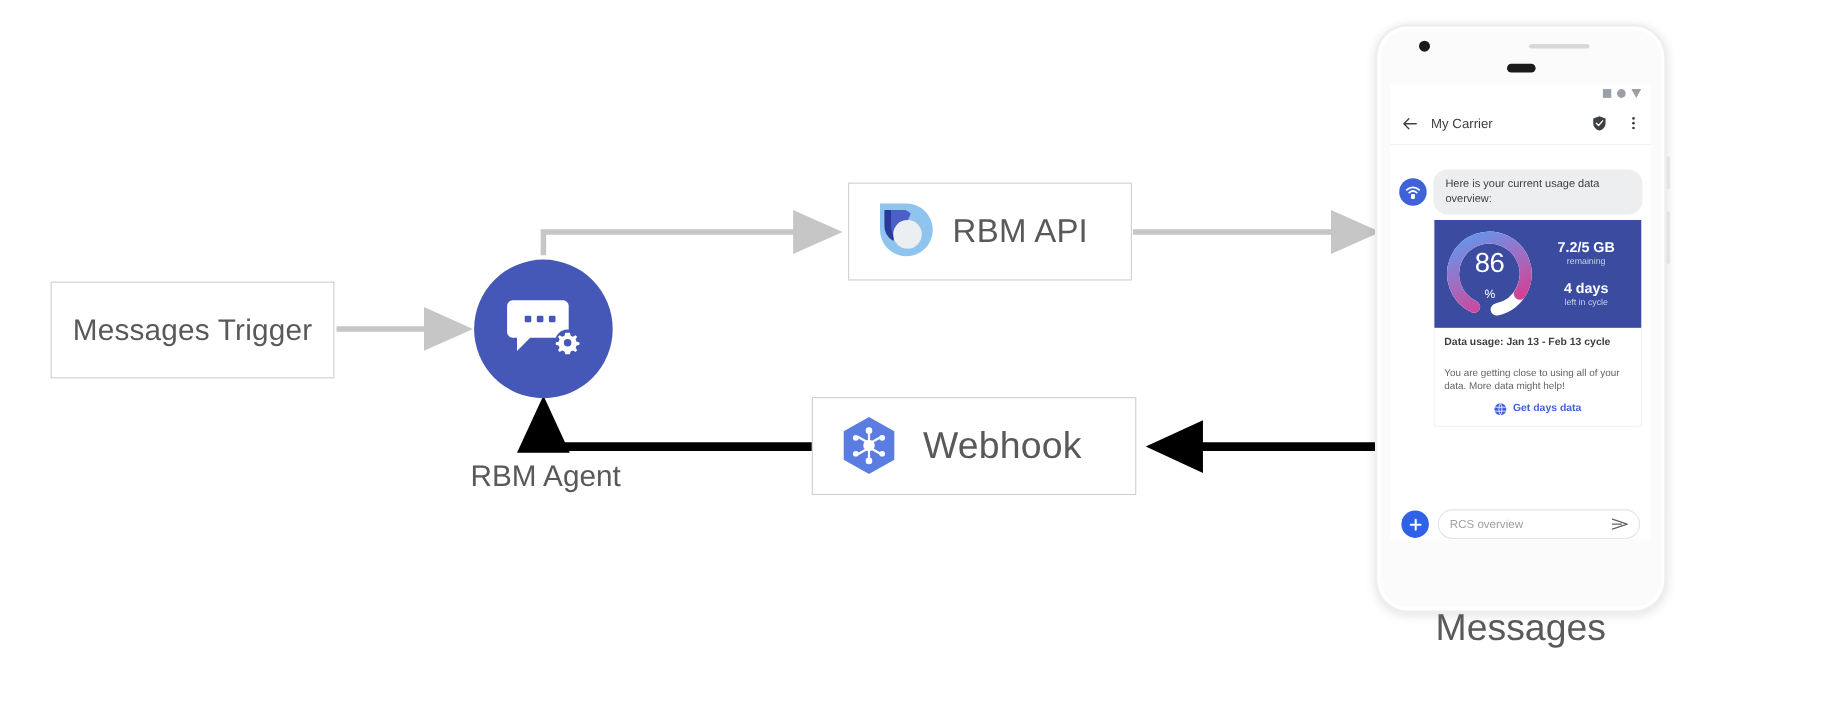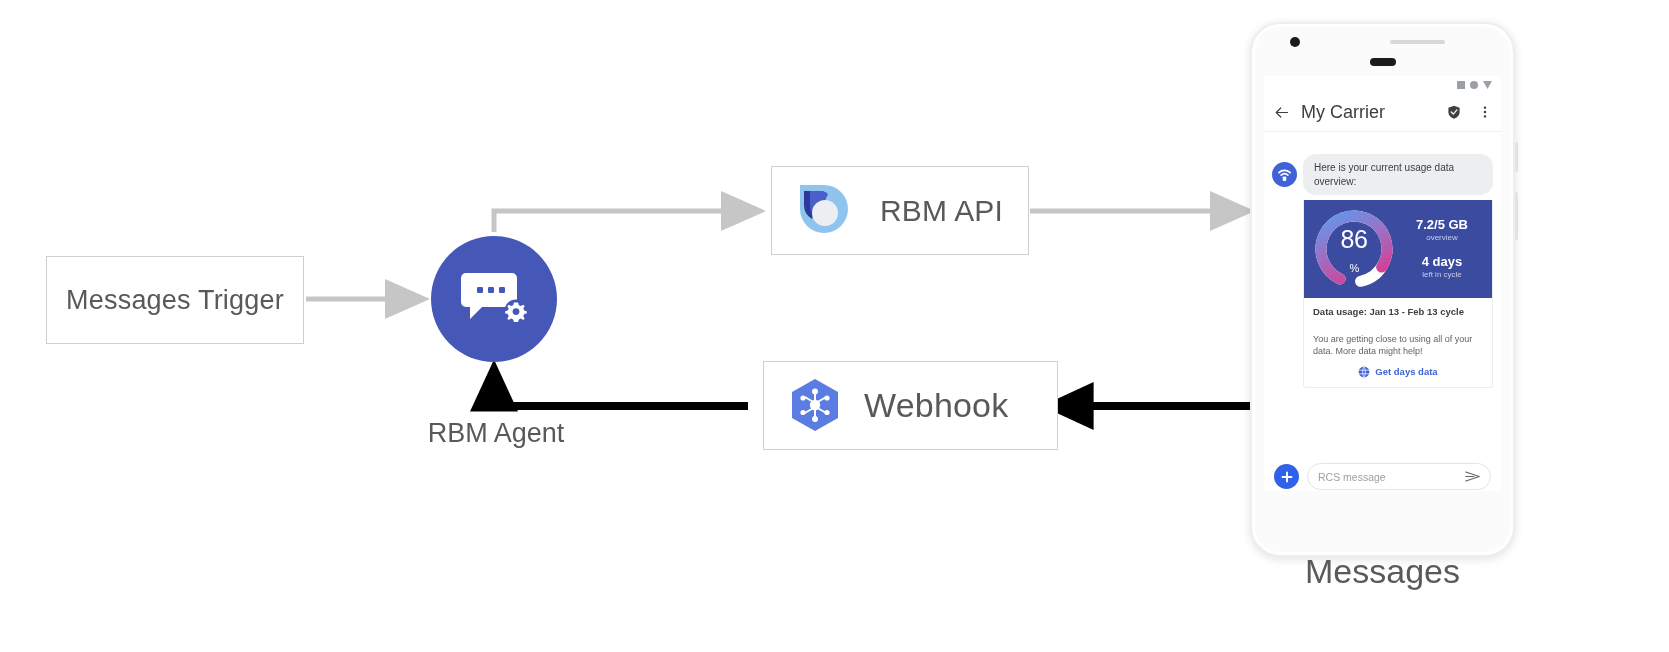--- a/index.html
+++ b/index.html
@@ -46,27 +46,27 @@
   }
   #external-trigger .node-label { font-size: 27px; }
 
   
   #rbm-api-box {
     left: 771px;
     top: 166px;
     width: 258px;
     height: 89px;
     padding-left: 18px;
-    gap: 26px;
+    gap: 12px;
   }
   #rbm-api-box .node-label { font-size: 30px; }
 
   
   #webhook-box {
-    left: 763px;
+    left: 738px;
     top: 361px;
     width: 295px;
     height: 89px;
     padding-left: 18px;
     gap: 16px;
   }
   #webhook-box .node-label { font-size: 34px; }
 
   
   #rbm-agent {
@@ -180,21 +180,21 @@
     height: 38px;
     display: flex;
     align-items: center;
     padding: 0 10px;
     gap: 12px;
     background: #ffffff;
     border-bottom: 1px solid #f0f0f0;
     position: relative;
   }
   #app-bar-title {
-    font-size: 18px;
+    font-size: 12px;
     color: #3c4043;
     flex: 1;
   }
 
   
   #conversation {
     padding: 22px 8px 0 8px;
     background: #ffffff;
     height: 324px;
     box-sizing: border-box;
@@ -504,21 +504,21 @@
               </svg>
               <div id="gauge-value">
                 <span id="gauge-number">86</span>
                 <span id="gauge-pct">%</span>
               </div>
             </div>
 
             <div id="card-stats">
               <div class="stat-block">
                 <div class="stat-big">7.2/5 GB</div>
-                <div class="stat-small">overview</div>
+                <div class="stat-small">remaining</div>
               </div>
               <div class="stat-block">
                 <div class="stat-big">4 days</div>
                 <div class="stat-small">left in cycle</div>
               </div>
             </div>
           </div>
 
           <div id="card-body">
             <div id="card-title">Data usage: Jan 13 - Feb 13 cycle</div>
@@ -534,21 +534,21 @@
         </div>
       </div>
 
       <div id="composer">
         <div id="plus-btn">
           <svg width="12" height="12" viewBox="0 0 12 12">
             <path d="M6,1.5 V10.5 M1.5,6 H10.5" stroke="#ffffff" stroke-width="1.9" stroke-linecap="round"></path>
           </svg>
         </div>
         <div id="composer-input">
-          <span id="composer-placeholder">RCS message</span>
+          <span id="composer-placeholder">RCS overview</span>
           <svg width="15" height="13" viewBox="0 0 20 16">
             <path d="M1,2 L19,8 L1,14 M1,8 H12" stroke="#5f6368" stroke-width="1.5" fill="none" stroke-linecap="round" stroke-linejoin="round"></path>
           </svg>
         </div>
       </div>
 
     </div>
   </div>
 
   <div id="phone-caption">Messages</div>

